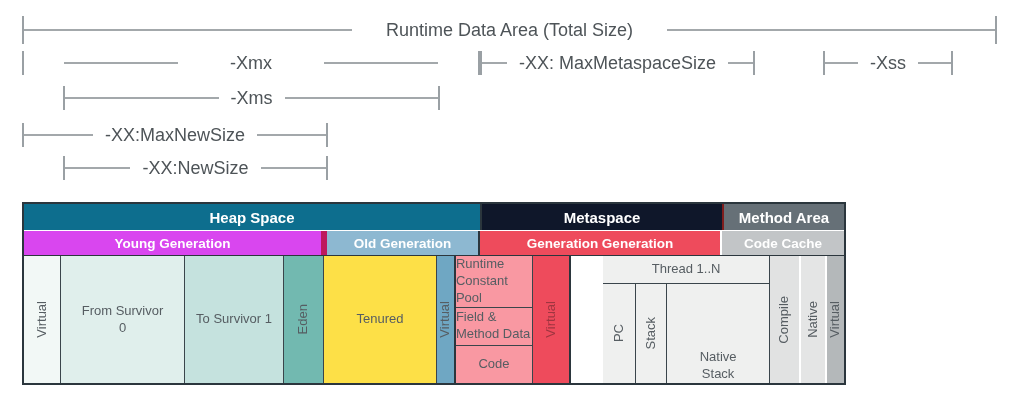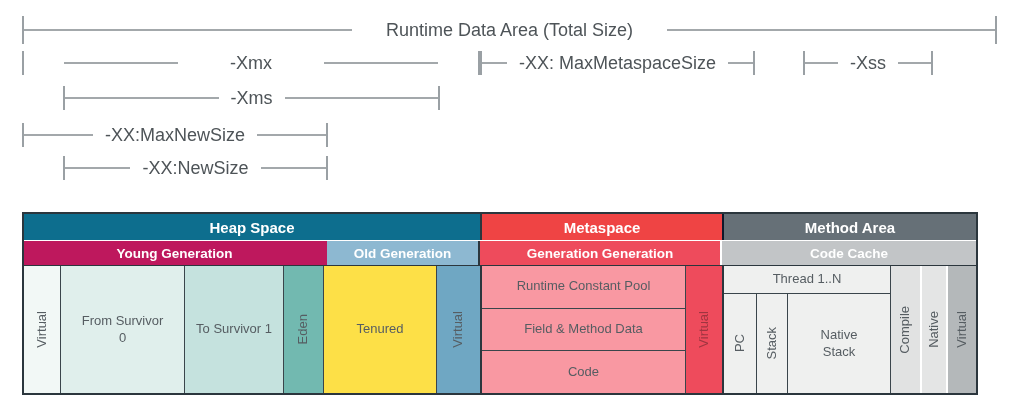--- a/index.html
+++ b/index.html
@@ -12,51 +12,51 @@
   .dim{position:absolute;display:flex;align-items:center;height:28px;
        color:#4e5458;font-size:18px;}
   .dim .tick{width:2px;height:24px;background:#9aa0a4;flex:0 0 auto;}
   .dim .line{flex:1 1 auto;height:2px;background:#a3a8ab;}
   .dim .lbl{padding:0 12px;white-space:nowrap;flex:0 0 auto;}
   .dim.runtime{left:22px;top:16px;width:975px;}
   .dim.runtime .tick{height:28px;}
   .dim.runtime .lbl{padding:0 34px;}
   .dim.xmx{left:22px;top:49px;width:458px;gap:40px;}
   .dim.maxmeta{left:480px;top:49px;width:275px;}
-  .dim.xss{left:762px;top:49px;width:130px;padding-left:41px;}
+  .dim.xss{left:782px;top:49px;width:130px;padding-left:41px;}
   .dim.xms{left:63px;top:84px;width:377px;}
   .dim.maxnew{left:22px;top:121px;width:306px;}
   .dim.newsize{left:63px;top:154px;width:265px;}
 
   
-  .memtable{position:absolute;left:22px;top:202px;width:956px;height:183px;
+  .memtable{position:absolute;left:22px;top:202px;width:824px;height:183px;
     box-sizing:border-box;border:2px solid #2b363d;background:#fff;
-    display:flex;flex-direction:column;margin-top:10px;}
+    display:flex;flex-direction:column;}
   .row{display:flex;box-sizing:border-box;}
   .row1{height:27px;border-bottom:1px solid #ffffff;}
   .row2{height:25px;border-bottom:1px solid #2b363d;}
   .bodyrow{flex:1 1 auto;}
   .cell{display:flex;align-items:center;justify-content:center;
         box-sizing:border-box;text-align:center;}
   .h1{font-size:15px;font-weight:bold;color:#ffffff;}
   .h2{font-size:13.5px;font-weight:bold;color:#ffffff;}
   .bt{font-size:13px;color:#565d62;line-height:1.3;}
 
   .c-heap{width:458px;background:#0d6e8e;border-right:2px solid #2b363d;}
-  .c-meta{width:242px;background:#ef4444;border-right:2px solid #0f172a;}
+  .c-meta{width:242px;background:#0f172a;border-right:2px solid #7f1d1d;}
   .c-nativearea{flex:1;background:#667077;}
-  .c-young{width:303px;background:#be185d;border-right:2px solid #be185d;}
+  .c-young{width:303px;background:#d946ef;border-right:6px solid #be185d;}
   .c-old{width:153px;background:#8db8d1;border-right:2px solid #2b363d;}
   .c-perm{width:242px;background:#ee4b5c;border-right:2px solid #ffffff;}
   .c-codecache{flex:1;background:#c2c5c7;}
 
   .grp{display:flex;box-sizing:border-box;}
   .grp-heap{width:458px;border-right:2px solid #2b363d;}
   .grp-metaspace{width:242px;border-right:2px solid #2b363d;}
-  .grp-native{flex:1;}
+  .grp-native{flex:1;padding-left:32px;}
 
   .sepd{border-right:1px solid #3a454b;}
   .sepw{border-right:2px solid #ffffff;}
 
   .c-virtual-left{width:37px;background:#f2f8f6;}
   .c-from{width:124px;background:#e0efec;}
   .c-to{width:99px;background:#c5e2de;}
   .c-eden{width:40px;background:#72b9b0;}
   .c-tenured{width:113px;background:#fde047;}
   .c-virtual-old{flex:1;background:#6fa7c3;}
@@ -67,21 +67,21 @@
   .meta-row:last-child{border-bottom:none;}
   .c-virtual-meta{width:37px;background:#ee4b5c;border-left:1px solid #3a454b;}
   .c-virtual-meta .vtext{color:#9e3540;}
 
   .thread-group{width:167px;display:flex;flex-direction:column;
     box-sizing:border-box;border-right:1px solid #3a454b;}
   .c-thread{height:28px;background:#eff0ef;border-bottom:1px solid #3a454b;}
   .thread-cells{flex:1;display:flex;}
   .c-pc{width:33px;background:#eff0ef;}
   .c-stack{width:31px;background:#eff0ef;}
-  .c-nstack{flex:1;background:#eff0ef;}
+  .c-nstack{flex:1;background:#eff0ef;align-items:flex-end;}
   .c-compile{width:31px;background:#e1e2e2;}
   .c-native{width:26px;background:#e4e5e5;}
   .c-virtual-native{flex:1;background:#b4b8ba;}
 
   .vtext{writing-mode:vertical-rl;transform:rotate(180deg);}
   .wrapnarrow{max-width:84px;}
   .wrapnstack{max-width:60px;}
 </style>
 </head>
 <body>

